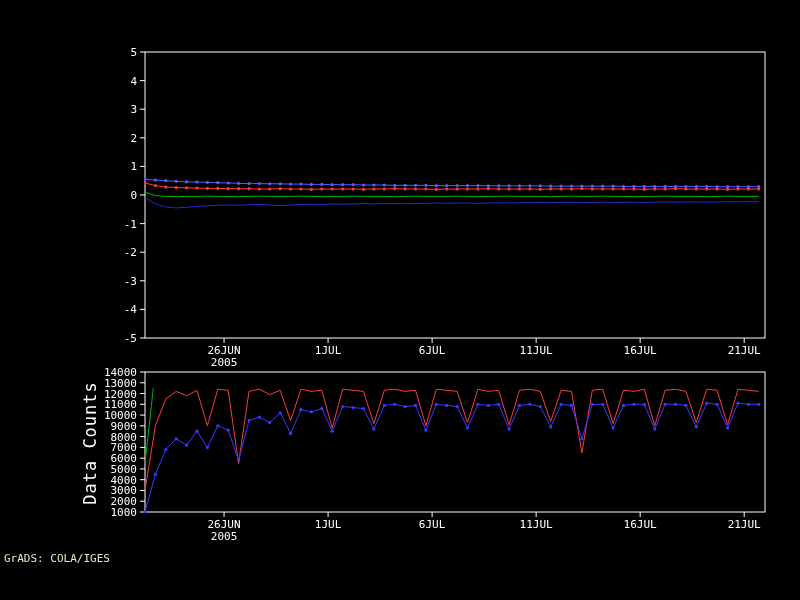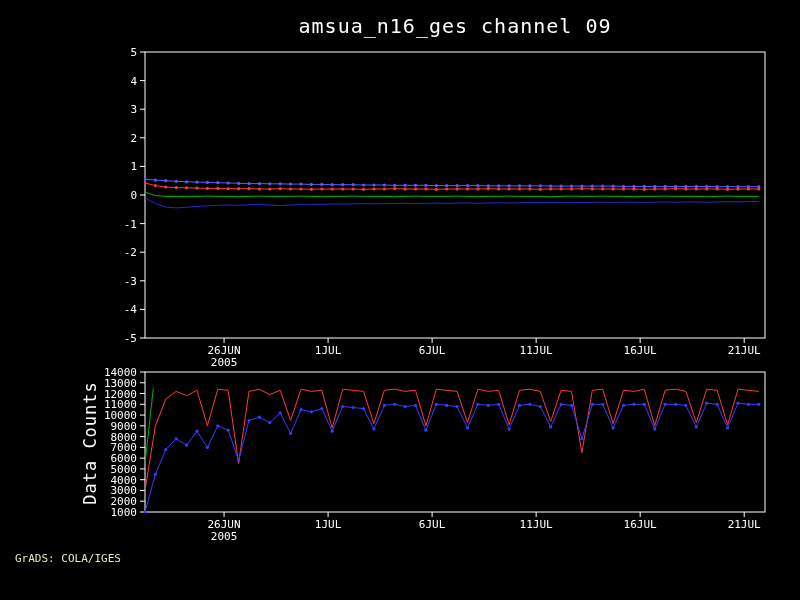--- a/index.html
+++ b/index.html
@@ -2,28 +2,27 @@
 <html><head>
 <meta charset="utf-8">
 <style>
   html,body{margin:0;padding:0;background:#000;}
   #root{position:relative;width:800px;height:600px;background:#000;overflow:hidden;
         font-family:"DejaVu Sans Mono",monospace;}
   .title{position:absolute;top:14px;left:455px;transform:translateX(-50%);
          color:#ffffff;font-size:20px;white-space:nowrap;letter-spacing:1px;}
   .ylabel{position:absolute;left:90px;top:443px;transform:translate(-50%,-50%) rotate(-90deg);
           color:#ffffff;font-size:17px;white-space:nowrap;letter-spacing:1px;}
-  .credit{position:absolute;left:15px;top:552px;color:#e8e8c0;font-size:11px;white-space:nowrap;}
+  .credit{position:absolute;left:4px;top:552px;color:#e8e8c0;font-size:11px;white-space:nowrap;}
   svg{position:absolute;left:0;top:0;}
 </style>
 </head>
 <body>
 
 <div id="root">
-  <div class="title">amsua_n16_ges channel 09</div>
   <div class="ylabel">Data Counts</div>
   <svg id="plot" width="800" height="600">
       <rect x="145" y="52" width="620" height="286" fill="none" stroke="#ffffff" stroke-width="1"></rect>
       <line x1="140" y1="52" x2="145" y2="52" stroke="#ffffff"></line>
       <text x="137" y="56" text-anchor="end" fill="#ffffff" font-size="11" font-family="&quot;DejaVu Sans Mono&quot;,monospace">5</text>
       <line x1="140" y1="80.6" x2="145" y2="80.6" stroke="#ffffff"></line>
       <text x="137" y="84.6" text-anchor="end" fill="#ffffff" font-size="11" font-family="&quot;DejaVu Sans Mono&quot;,monospace">4</text>
       <line x1="140" y1="109.2" x2="145" y2="109.2" stroke="#ffffff"></line>
       <text x="137" y="113.2" text-anchor="end" fill="#ffffff" font-size="11" font-family="&quot;DejaVu Sans Mono&quot;,monospace">3</text>
       <line x1="140" y1="137.8" x2="145" y2="137.8" stroke="#ffffff"></line>

